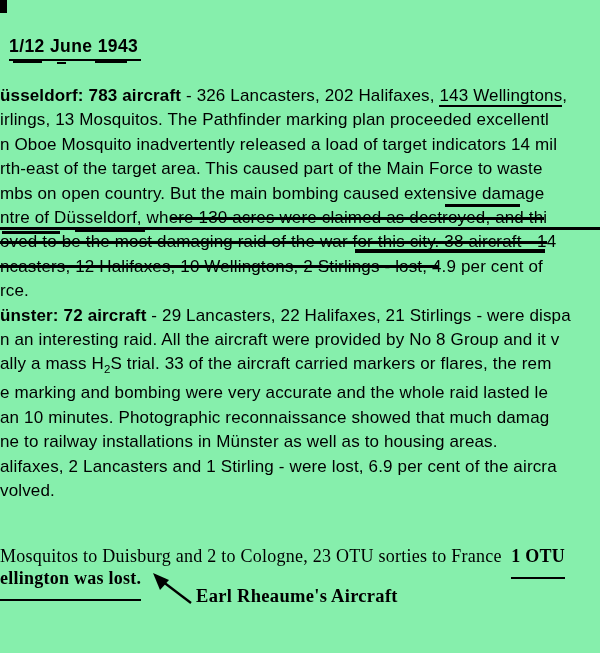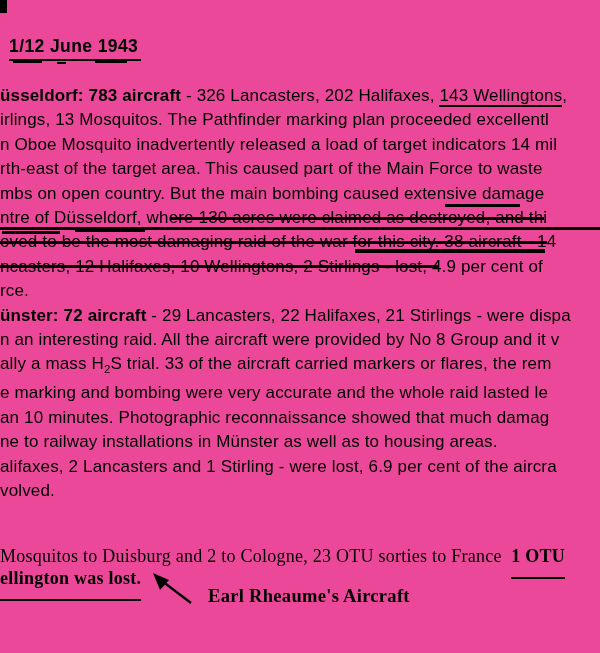--- a/index.html
+++ b/index.html
@@ -1,17 +1,17 @@
 <!DOCTYPE html>
 <html><head>
 <meta charset="utf-8">
 <style>
   html,body{margin:0;padding:0;background:#e8e8e8;}
   #root{
-    position:relative;width:600px;height:653px;background:#ec4899;
+    position:relative;width:600px;height:653px;background:#86efac;
     overflow:hidden;color:#141414;
   }
   .scan{position:absolute;inset:0;filter:blur(0.28px) contrast(1.22);}
   #header{
     position:absolute;left:9px;top:36px;
     font-family:"Liberation Sans",sans-serif;font-weight:bold;font-size:17.5px;
     letter-spacing:.4px;border-bottom:2.5px solid #141414;padding:0 3px 2px 0;
     white-space:nowrap;
   }
   #textflow{position:absolute;left:0;top:84px;}
@@ -25,21 +25,21 @@
     letter-spacing:.25px;white-space:nowrap;
   }
   .line{white-space:nowrap;}
   .b{font-weight:bold;}
   .u-thin{border-bottom:2px solid #141414;}
   .u-heavy{border-bottom:3.5px solid #0c0c0c;padding-bottom:14px;}
   .u-serif{border-bottom:2.2px solid #0c0c0c;padding-bottom:11px;}
   .sub{font-size:11.5px;vertical-align:-3.5px;letter-spacing:0;}
   .mark{position:absolute;background:#0c0c0c;}
   #annotation{
-    position:absolute;left:208px;top:586px;
+    position:absolute;left:196px;top:586px;
     font-family:"Liberation Serif",serif;font-weight:bold;font-size:18.5px;
     letter-spacing:.3px;white-space:nowrap;
   }
   #arrow{position:absolute;left:150px;top:573px;}
 </style>
 </head>
 <body>
 
 <div id="root">
   <div class="scan">

